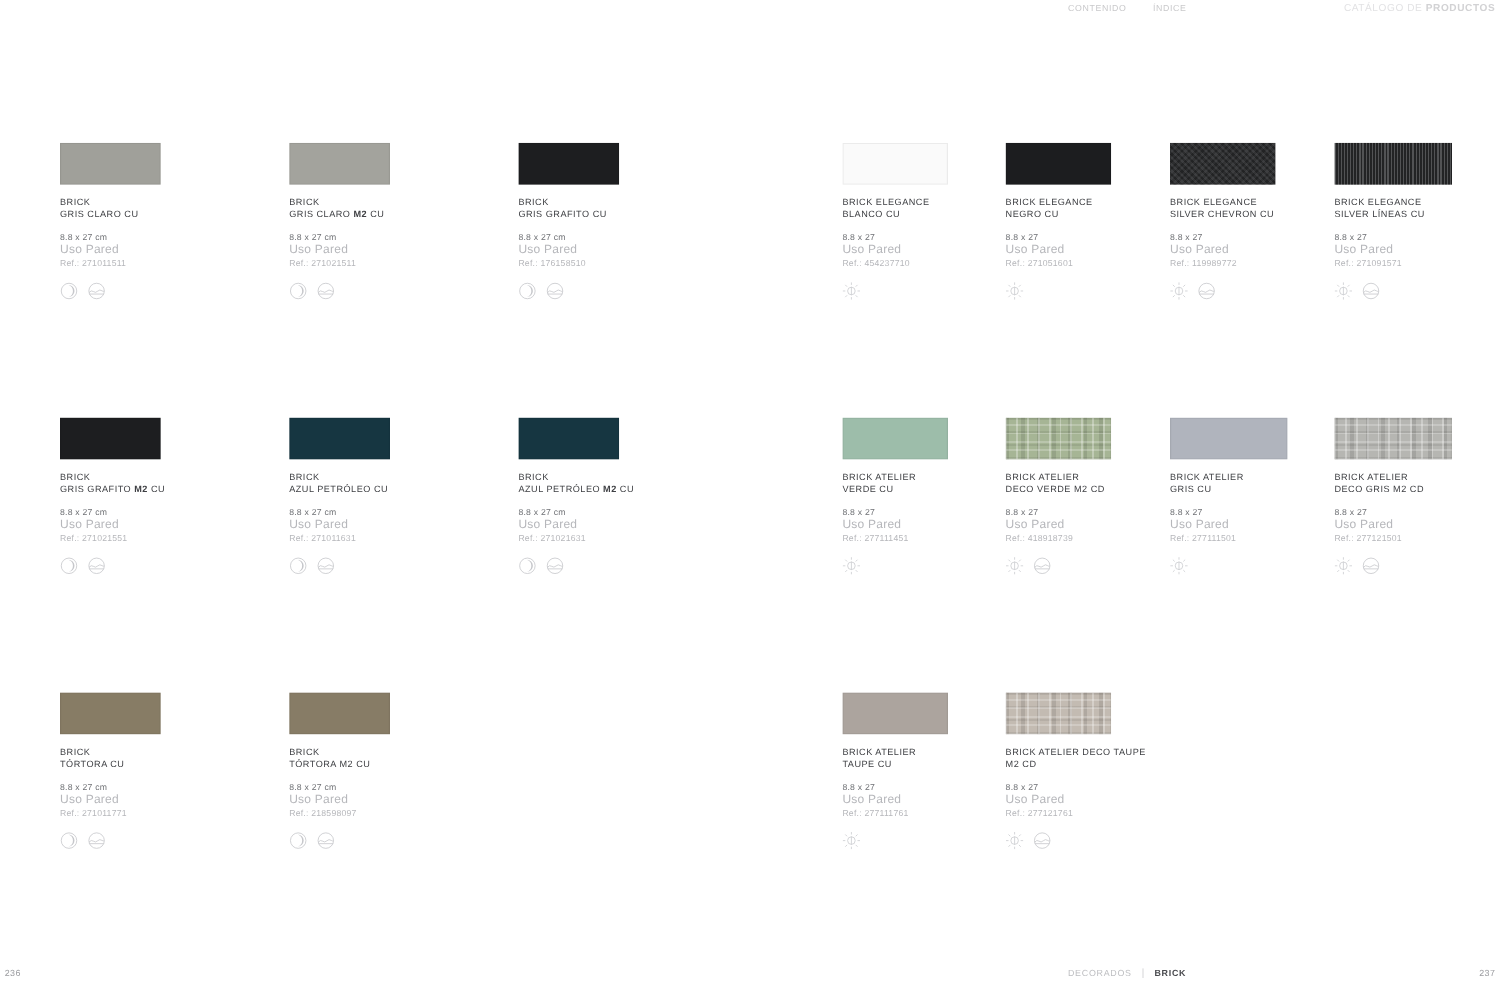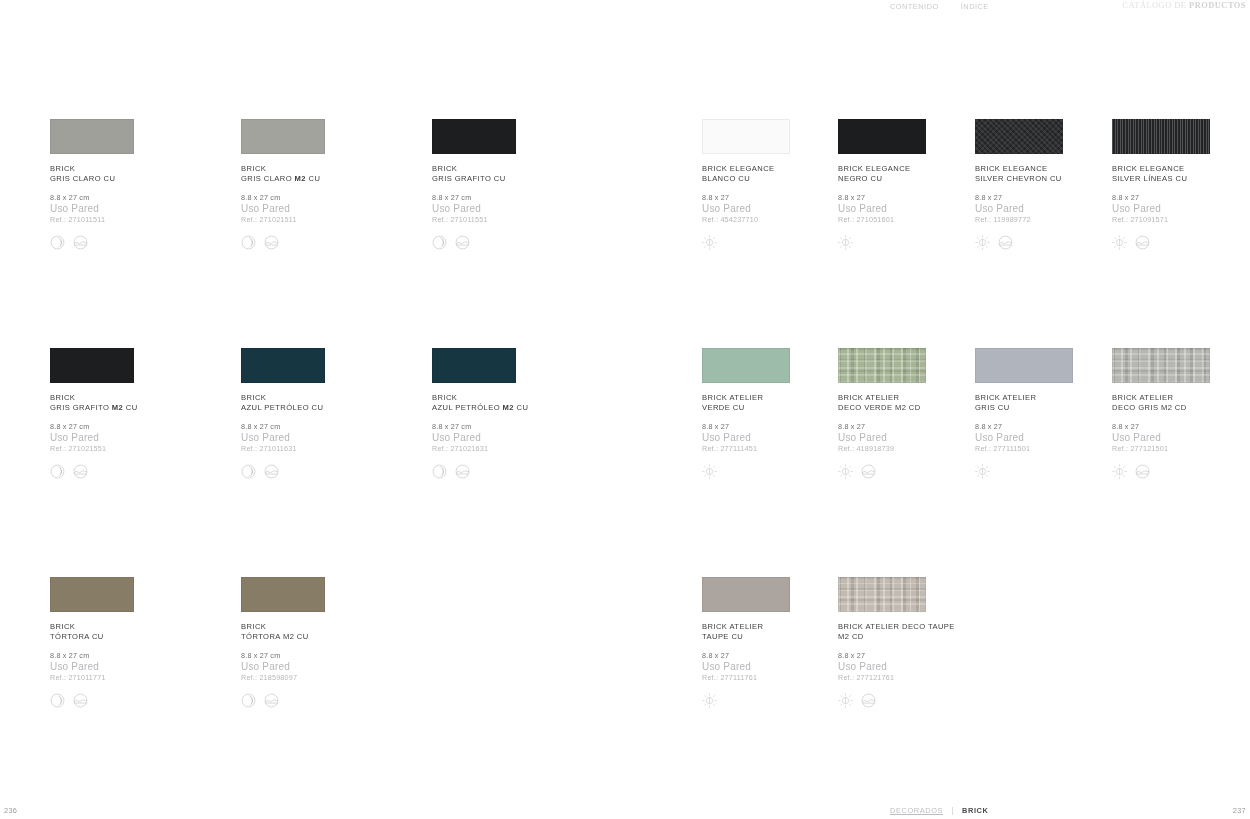--- a/index.html
+++ b/index.html
@@ -40,21 +40,20 @@
   }
   .header-brandline {
     position: absolute;
     right: 4px;
     top: 1px;
     font-size: 8.4px;
     letter-spacing: 0.5px;
     color: #e2e2e4;
     text-transform: uppercase;
     white-space: nowrap;
-    font-family: Liberation Serif, serif;
   }
   .header-brandline .strong {
     color: #d2d2d4;
     font-weight: bold;
   }
 
   
   .catalog {
     position: absolute;
     top: 0; left: 0;
@@ -179,21 +178,21 @@
     position: absolute;
     left: 890px;
     top: 0;
     display: flex;
     align-items: center;
     gap: 9px;
     font-size: 7.4px;
     letter-spacing: 0.6px;
     text-transform: uppercase;
   }
-  .footer-crumb .cat { color: #bdbec1; text-decoration: underline; }
+  .footer-crumb .cat { color: #bdbec1; }
   .footer-crumb .sep {
     width: 1px;
     height: 8px;
     background: #dcdcde;
     display: inline-block;
   }
   .footer-crumb .cur { color: #4a4b4f; font-weight: bold; }
 </style>
 </head>
 <body>
@@ -261,21 +260,21 @@
       </div>
     </div>
     <div class="product" style="left: 432px; top: 119px;">
       <div class="swatch" style="width: 84px;">
         <div class="swatch-inner" style="background: rgb(29, 30, 32);"></div>
         <div class="swatch-border"></div>
       </div>
       <div class="p-title"><span>BRICK</span><br><span>GRIS GRAFITO</span><span> CU</span></div>
       <div class="p-size">8.8 x 27 cm</div>
       <div class="p-use">Uso Pared</div>
-      <div class="p-ref">Ref.: 271011551</div>
+      <div class="p-ref">Ref.: 176158510</div>
       <div class="p-icons">
         <span>
           <svg width="15" height="15" viewBox="0 0 20 20">
             <circle cx="10" cy="10" r="8.6" fill="none" stroke="#c6c7cb" stroke-width="0.9"></circle>
             <path d="M9.4 3.3 A7 7 0 0 1 9.4 16.7 A5.1 5.1 0 0 0 9.4 3.3 Z" fill="#c6c7cb"></path>
           </svg>
         </span>
         <span>
           <svg width="15" height="15" viewBox="0 0 20 20">
             <circle cx="10" cy="10" r="8.6" fill="none" stroke="#c6c7cb" stroke-width="0.9"></circle>

